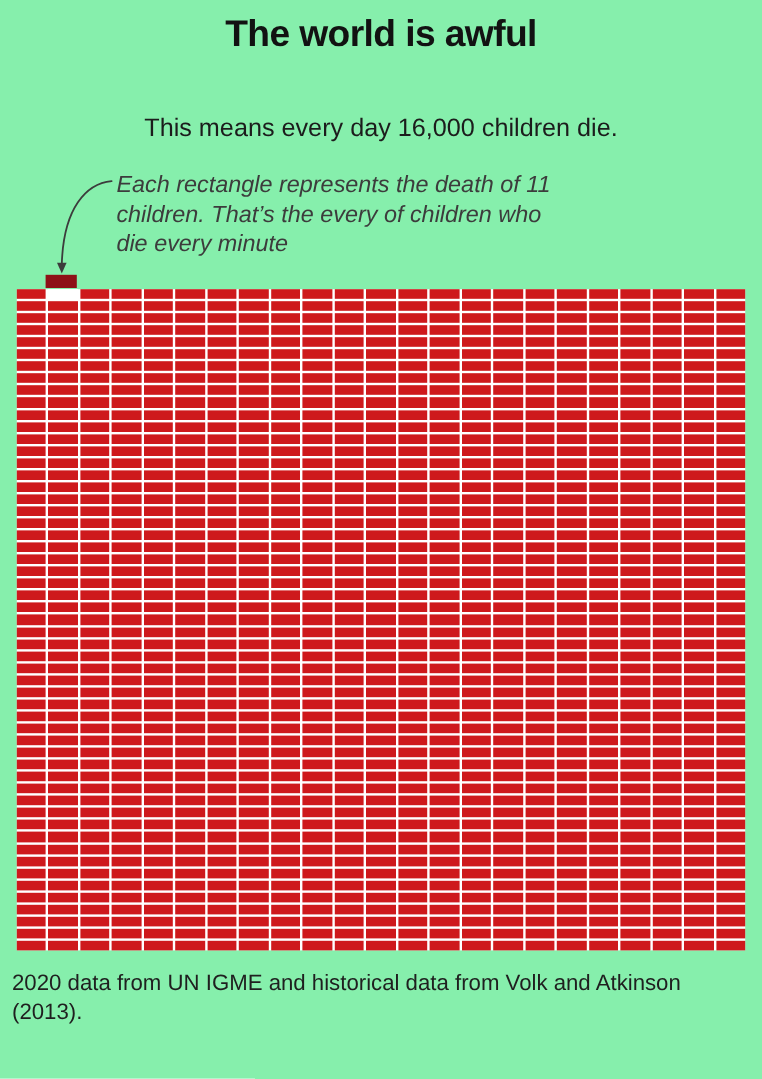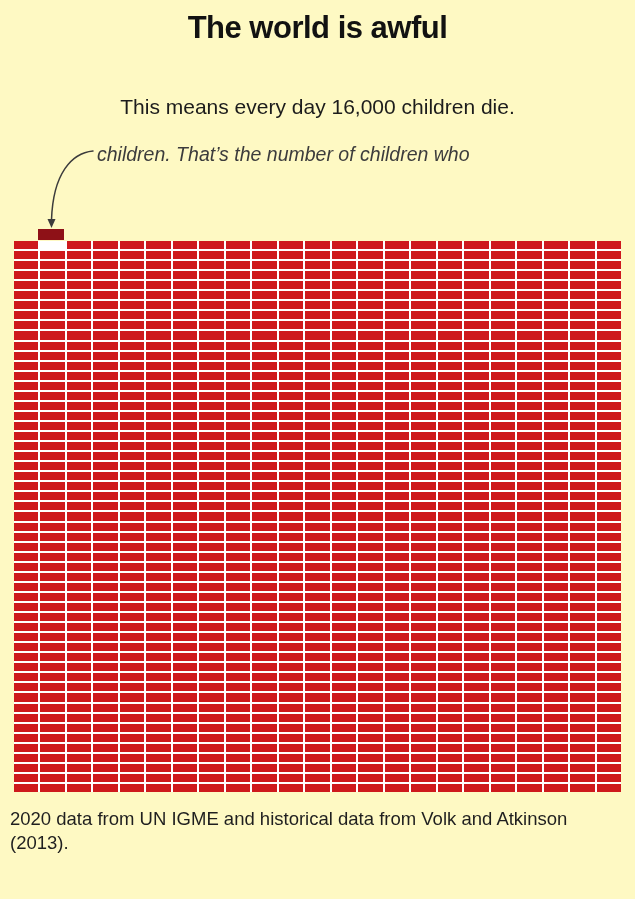--- a/index.html
+++ b/index.html
@@ -1,20 +1,20 @@
 <!DOCTYPE html>
 <html style="--cell-red: #ce191c; --cell-dark: #8e1117; --gap-color: #ffffff; --text-color: #1f1f1f; --annotation-text: #3c3c3c; --cols: 23;"><head>
 <meta charset="utf-8">
 <style>
   html, body { margin: 0; padding: 0; background: #ffffff; }
   .page {
     position: relative;
     width: 635px;
     height: 899px;
-    background: #fef9c3;
+    background: #86efac;
     font-family: "Liberation Sans", sans-serif;
     overflow: hidden;
   }
   .chart-title {
     position: absolute;
     top: 10px; left: 0; width: 635px;
     text-align: center;
     font-size: 31px;
     font-weight: 800;
     letter-spacing: -0.5px;
@@ -83,21 +83,23 @@
 <body>
 
 <div class="page">
 
   <h1 class="chart-title">The world is awful</h1>
 
 
   <div class="subtitle subtitle-2">This means every day 16,000 children die.</div>
 
   <div class="annotation">
-    <div>children. That’s the number of children who</div>
+    <div>Each rectangle represents the death of 11</div>
+    <div>children. That’s the every of children who</div>
+    <div>die every minute</div>
   </div>
 
   <svg class="arrow-svg" viewBox="0 0 80 95" xmlns="http://www.w3.org/2000/svg">
     <path d="M 63 11 C 42 13, 23 33, 21.5 80" fill="none" stroke="#3c3c3c" stroke-width="1.5" stroke-linecap="round"></path>
     <polygon points="17.5,79 25.5,79 21.5,88" fill="#3c3c3c"></polygon>
   </svg>
 
   <div class="raised-rect"></div>
 
   <div class="waffle-grid">

